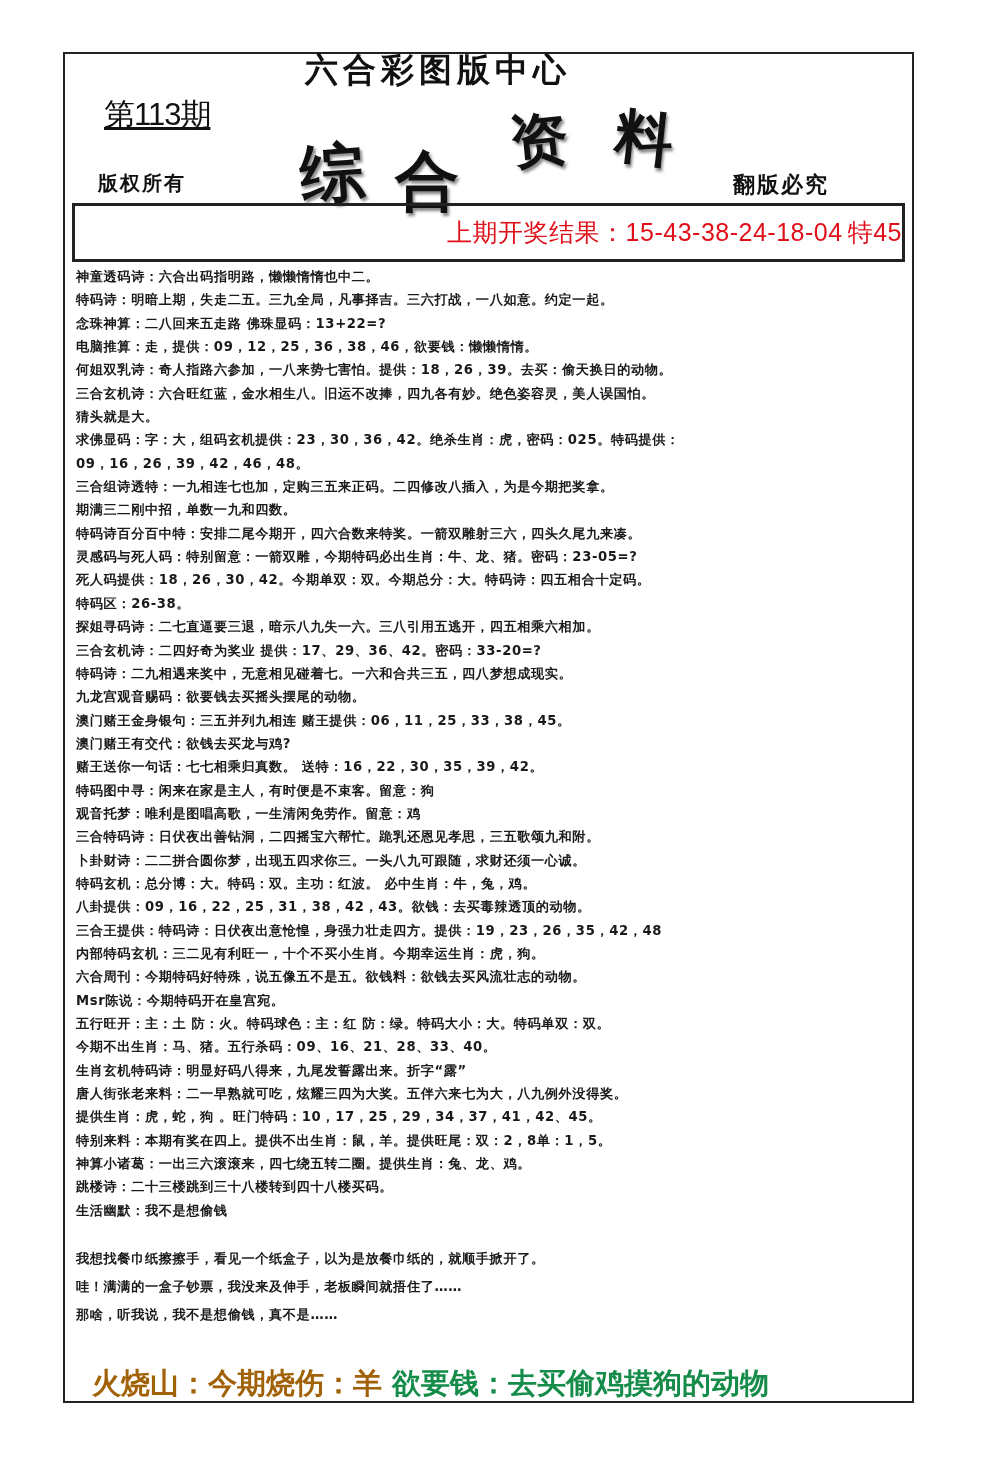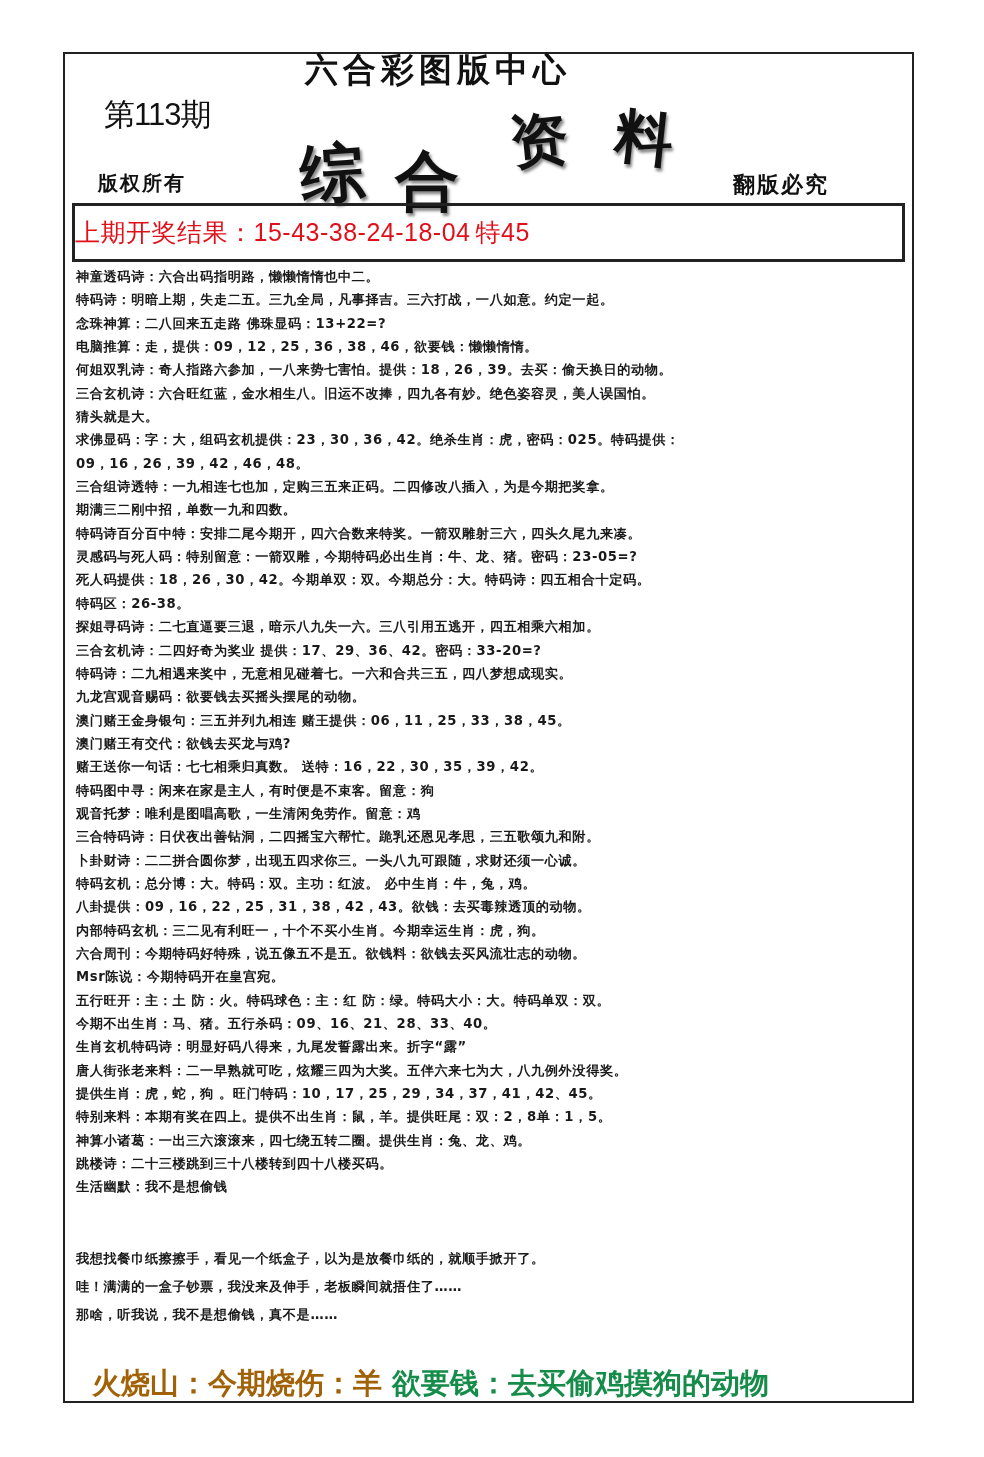--- a/index.html
+++ b/index.html
@@ -4,33 +4,33 @@
 <style>
   html, body { margin: 0; padding: 0; background: #ffffff; }
   body { width: 984px; height: 1457px; position: relative; overflow: hidden;
          font-family: "DejaVu Sans", "Liberation Sans", sans-serif; color: #111; }
   .frame { position: absolute; left: 63px; top: 52px; width: 851px; height: 1351px;
            border: 2px solid #222; box-sizing: border-box; }
   .header-title { position: absolute; left: 305px; top: 48px; width: 440px; 
                   font-family: "DejaVu Serif", "Liberation Serif", serif; font-weight: bold;
                   font-size: 33px; letter-spacing: 5px; color: #111; }
   .issue { position: absolute; left: 104px; top: 94px; font-family: "Liberation Sans", sans-serif;
-           font-size: 31px; color: #111; letter-spacing: -1px; }
+           font-size: 31px; color: #111; letter-spacing: -1px; text-decoration: underline; }
   .brand { position: absolute; font-family: "DejaVu Serif", "Liberation Serif", serif; font-weight: bold;
            color: #111; text-shadow: 2px 3px 3px #888; }
   .brand-zong { left: 300px; top: 130px; font-size: 64px; transform: rotate(-4deg); }
   .brand-he { left: 395px; top: 138px; font-size: 64px; }
   .brand-zi { left: 510px; top: 102px; font-size: 58px; transform: rotate(-6deg); }
   .brand-liao { left: 615px; top: 100px; font-size: 58px; transform: rotate(6deg); }
   .copyright { position: absolute; left: 98px; top: 170px; font-size: 20px; font-weight: bold;
                font-family: "DejaVu Serif", serif; letter-spacing: 2px; }
   .piracy { position: absolute; left: 733px; top: 170px; font-size: 22px; font-weight: bold;
             font-family: "DejaVu Serif", serif; letter-spacing: 2px; }
   .result-box { position: absolute; left: 72px; top: 203px; width: 833px; height: 59px;
-                border: 3px solid #222; box-sizing: border-box; text-align: left; }
+                border: 3px solid #222; box-sizing: border-box; text-align: right; }
   .result-text { font-family: "Liberation Sans", sans-serif; color: #e0101a; font-size: 25px;
                  line-height: 53px; letter-spacing: 0.5px; }
   .lines { position: absolute; left: 76px; top: 265px; width: 835px; }
   .line { height: 23.35px; line-height: 23.35px; font-size: 13.2px; white-space: nowrap;
           font-family: "DejaVu Sans", sans-serif; font-weight: bold; color: #1a1a1a; letter-spacing: 0.6px; }
   .line .lbl { font-weight: bold; }
   .story { position: absolute; left: 76px; top: 1245px; width: 835px; }
   .story .sline { height: 28px; line-height: 28px; font-size: 13.2px; font-weight: bold; color: #1a1a1a;
                   white-space: nowrap; letter-spacing: 0.6px; }
   .story .indent { padding-left: 30px; }
@@ -82,20 +82,21 @@
     <div class="line"><span class="lbl">九龙宫观音赐码：</span><span>欲要钱去买摇头摆尾的动物。</span></div>
     <div class="line"><span class="lbl">澳门赌王金身银句：</span><span>三五并列九相连 赌王提供：06，11，25，33，38，45。</span></div>
     <div class="line"><span class="lbl">澳门赌王有交代：</span><span>欲钱去买龙与鸡?</span></div>
     <div class="line"><span class="lbl">赌王送你一句话：</span><span>七七相乘归真数。 送特：16，22，30，35，39，42。</span></div>
     <div class="line"><span class="lbl">特码图中寻：</span><span>闲来在家是主人，有时便是不束客。留意：狗</span></div>
     <div class="line"><span class="lbl">观音托梦：</span><span>唯利是图唱高歌，一生清闲免劳作。留意：鸡</span></div>
     <div class="line"><span class="lbl">三合特码诗：</span><span>日伏夜出善钻洞，二四摇宝六帮忙。跪乳还恩见孝思，三五歌颂九和附。</span></div>
     <div class="line"><span class="lbl">卜卦财诗：</span><span>二二拼合圆你梦，出现五四求你三。一头八九可跟随，求财还须一心诚。</span></div>
     <div class="line"><span class="lbl">特码玄机：</span><span>总分博：大。特码：双。主功：红波。 必中生肖：牛，兔，鸡。</span></div>
     <div class="line"><span class="lbl">八卦提供：</span><span>09，16，22，25，31，38，42，43。欲钱：去买毒辣透顶的动物。</span></div>
+    <div class="line"><span class="lbl">三合王提供：</span><span>特码诗：日伏夜出意怆惶，身强力壮走四方。提供：19，23，26，35，42，48</span></div>
     <div class="line"><span class="lbl">内部特码玄机：</span><span>三二见有利旺一，十个不买小生肖。今期幸运生肖：虎，狗。</span></div>
     <div class="line"><span class="lbl">六合周刊：</span><span>今期特码好特殊，说五像五不是五。欲钱料：欲钱去买风流壮志的动物。</span></div>
     <div class="line"><span class="lbl">Msr陈说：</span><span>今期特码开在皇宫宛。</span></div>
     <div class="line"><span class="lbl">五行旺开：</span><span>主：土 防：火。特码球色：主：红 防：绿。特码大小：大。特码单双：双。</span></div>
     <div class="line"><span class="lbl">今期不出生肖：</span><span>马、猪。五行杀码：09、16、21、28、33、40。</span></div>
     <div class="line"><span class="lbl">生肖玄机特码诗：</span><span>明显好码八得来，九尾发誓露出来。折字“露”</span></div>
     <div class="line"><span class="lbl">唐人街张老来料：</span><span>二一早熟就可吃，炫耀三四为大奖。五伴六来七为大，八九例外没得奖。</span></div>
     <div class="line"><span class="lbl">提供生肖：</span><span>虎，蛇，狗 。旺门特码：10，17，25，29，34，37，41，42、45。</span></div>
     <div class="line"><span class="lbl">特别来料：</span><span>本期有奖在四上。提供不出生肖：鼠，羊。提供旺尾：双：2，8单：1，5。</span></div>
     <div class="line"><span class="lbl">神算小诸葛：</span><span>一出三六滚滚来，四七绕五转二圈。提供生肖：兔、龙、鸡。</span></div>

